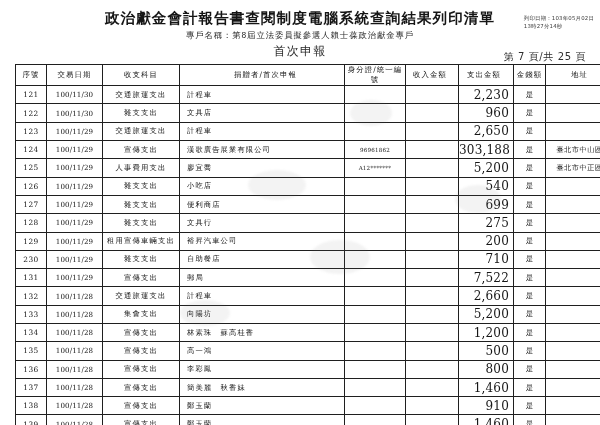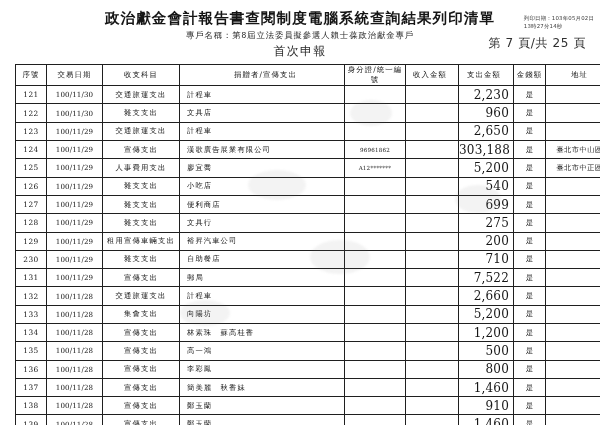--- a/index.html
+++ b/index.html
@@ -59,22 +59,22 @@
     top: 14px;
     text-align: left;
     font-size: 5.4px;
     line-height: 1.55;
     color: #3a3a3a;
     letter-spacing: 0.2px;
   }
   .page-meta {
     position: absolute;
     right: 14px;
-    top: 35px;
-    font-size: 12px;
+    top: 50px;
+    font-size: 10px;
     letter-spacing: 0.6px;
     color: #2f2f2f;
   }
 
   
   .tbl-wrap {
     margin: 4px 11px 0 15px;
   }
   table.ledger {
     border-collapse: collapse;
@@ -153,21 +153,21 @@
     <div class="page-meta">第 7 頁/共 25 頁</div>
   </div>
 
   <div class="tbl-wrap">
     <table class="ledger">
       <thead>
         <tr>
           <th class="c-seq">序號</th>
           <th class="c-date">交易日期</th>
           <th class="c-acct">收支科目</th>
-          <th class="c-party">捐贈者/宣傳支出</th>
+          <th class="c-party">捐贈者/首次申報</th>
           <th class="c-id">身分證/統一編號</th>
           <th class="c-in">收入金額</th>
           <th class="c-out">支出金額</th>
           <th class="c-yn">金錢額</th>
           <th class="c-addr">地址</th>
         </tr>
       </thead>
       <tbody id="ledger-body">
           <tr>
             <td class="c-seq">121</td>

